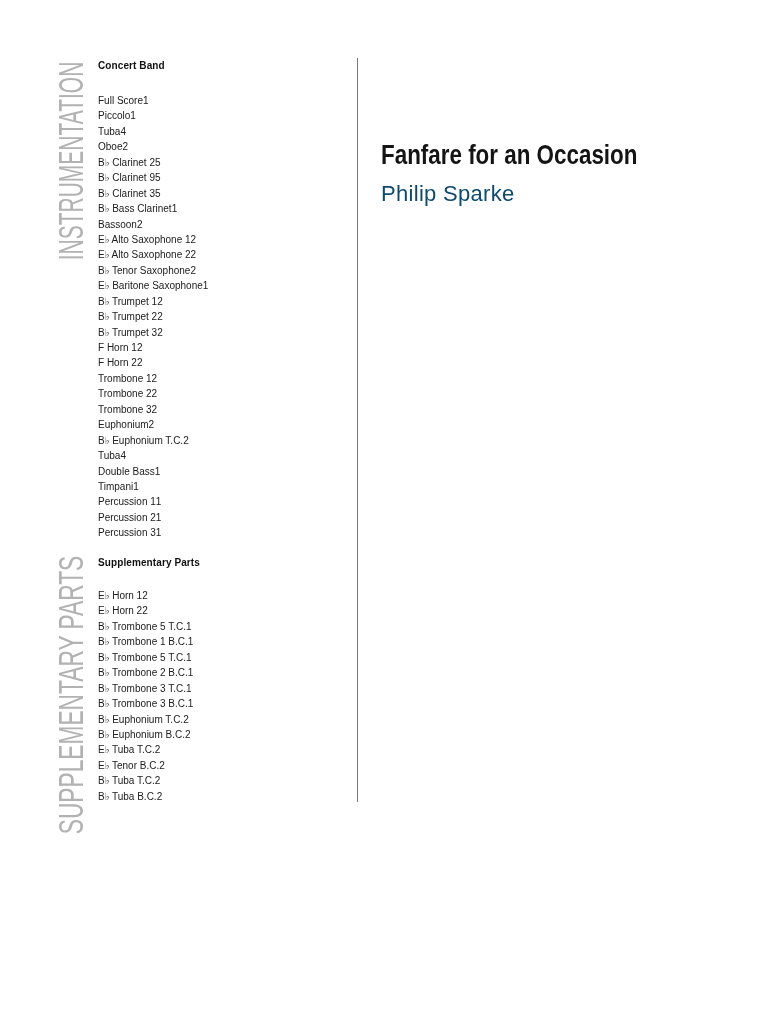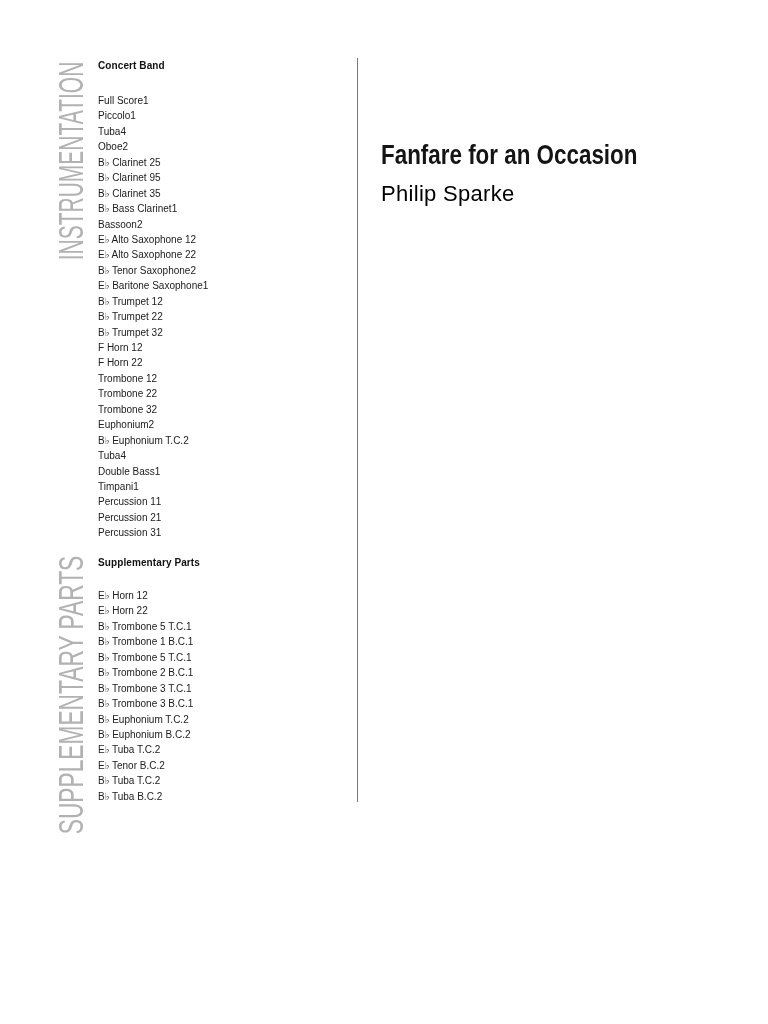--- a/index.html
+++ b/index.html
@@ -47,21 +47,21 @@
     font-size: 28px; font-weight: bold;
     color: #141414;
     white-space: nowrap;
     transform: scaleX(0.80);
     transform-origin: 0 50%;
   }
   #composer {
     position: absolute;
     left: 381px; top: 181px;
     font-size: 22px;
-    color: #000000;
+    color: #0c4a6e;
     letter-spacing: 0.3px;
     white-space: nowrap;
   }
 
   
   .section {
     position: absolute;
     left: 98px; width: 226px;
     color: #202020;
   }

